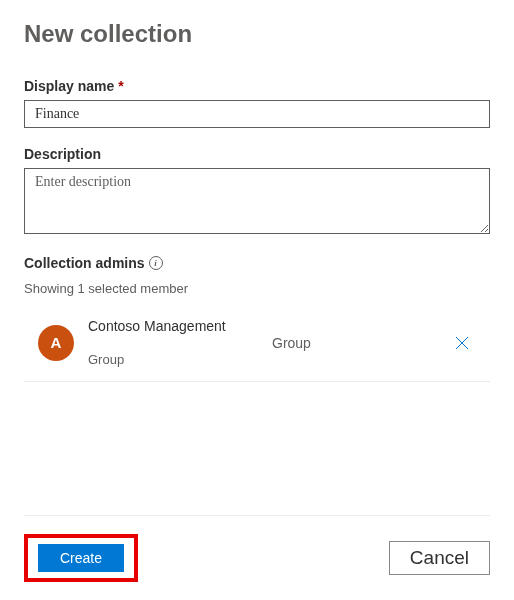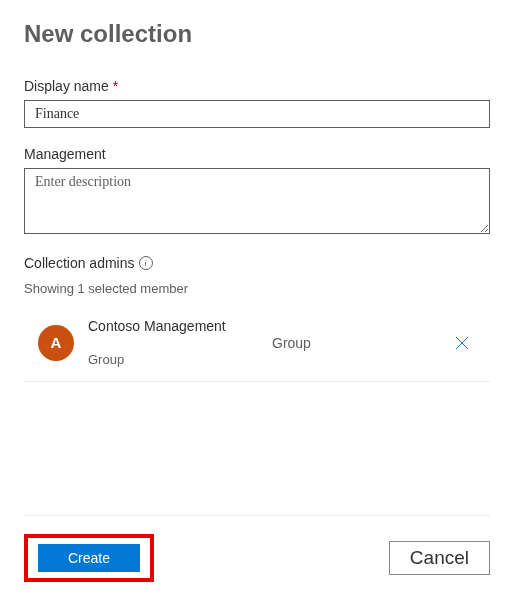--- a/index.html
+++ b/index.html
@@ -16,21 +16,21 @@
     }
     .title {
       font-size: 24px;
       font-weight: 600;
       color: #605e5c;
       margin-bottom: 30px;
     }
     .field-group { margin-bottom: 18px; }
     .field-label {
       font-size: 14px;
-      font-weight: 400;
+      font-weight: 700;
       color: #323130;
       margin-bottom: 6px;
       display: flex;
       align-items: center;
       gap: 4px;
     }
     .required { color: #a80000; }
     .info-icon {
       width: 14px; height: 14px;
       border: 1px solid #605e5c;
@@ -98,21 +98,21 @@
     }
     .highlight-box {
       border: 4px solid #e60000;
       padding: 6px 10px;
       display: inline-flex;
     }
     .btn-primary {
       background: #0078d4;
       color: #fff;
       border: none;
-      padding: 6px 30px;
+      padding: 6px 22px;
       font-size: 14px;
       cursor: pointer;
       font-family: inherit;
     }
     .btn-secondary {
       background: #fff;
       color: #323130;
       border: 1px solid #8a8886;
       padding: 5px 20px;
       font-size: 19px;
@@ -129,21 +129,21 @@
 <div class="field-group">
   <div class="field-label">
     <span>Display name</span>
     <span class="required">*</span>
   </div>
   <input type="text" class="text-input" value="Finance" style="">
 </div>
 
 <div class="field-group">
   <div class="field-label">
-    <span>Management</span>
+    <span>Description</span>
   </div>
   <textarea class="textarea-input" placeholder="Enter description" style=""></textarea>
 </div>
 
 <div class="field-group">
   <div class="field-label">
     <span>Collection admins</span>
     <span class="info-icon">i</span>
   </div>
   <div class="hint">Showing 1 selected member</div>

